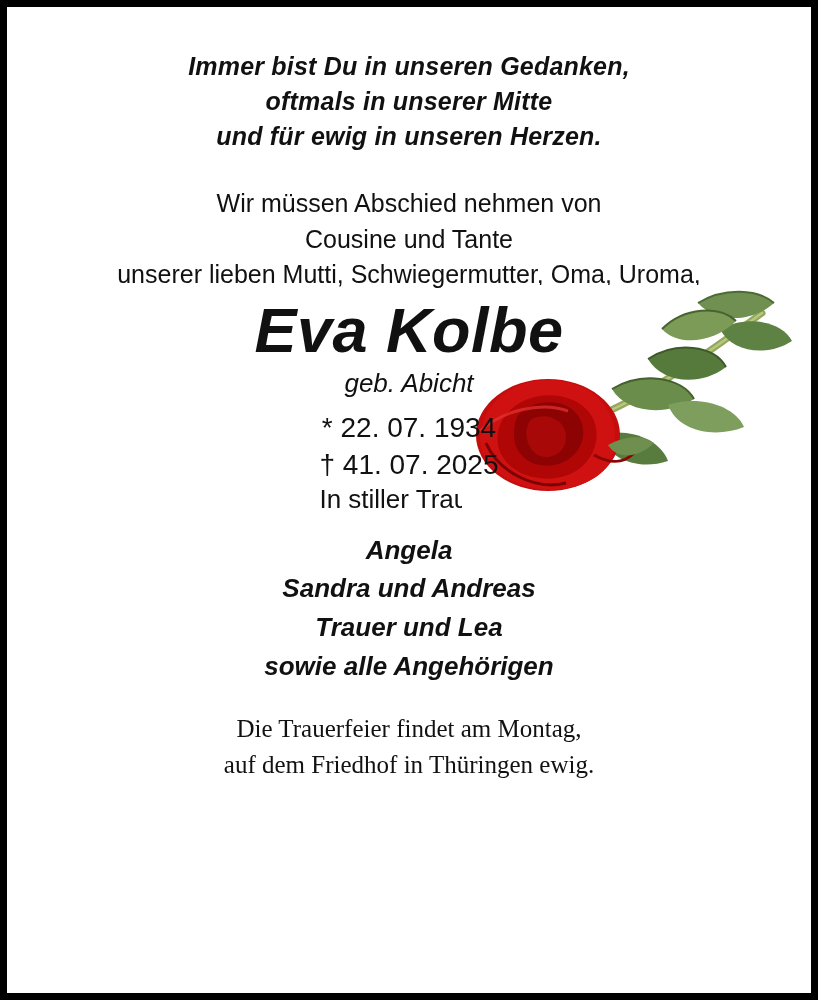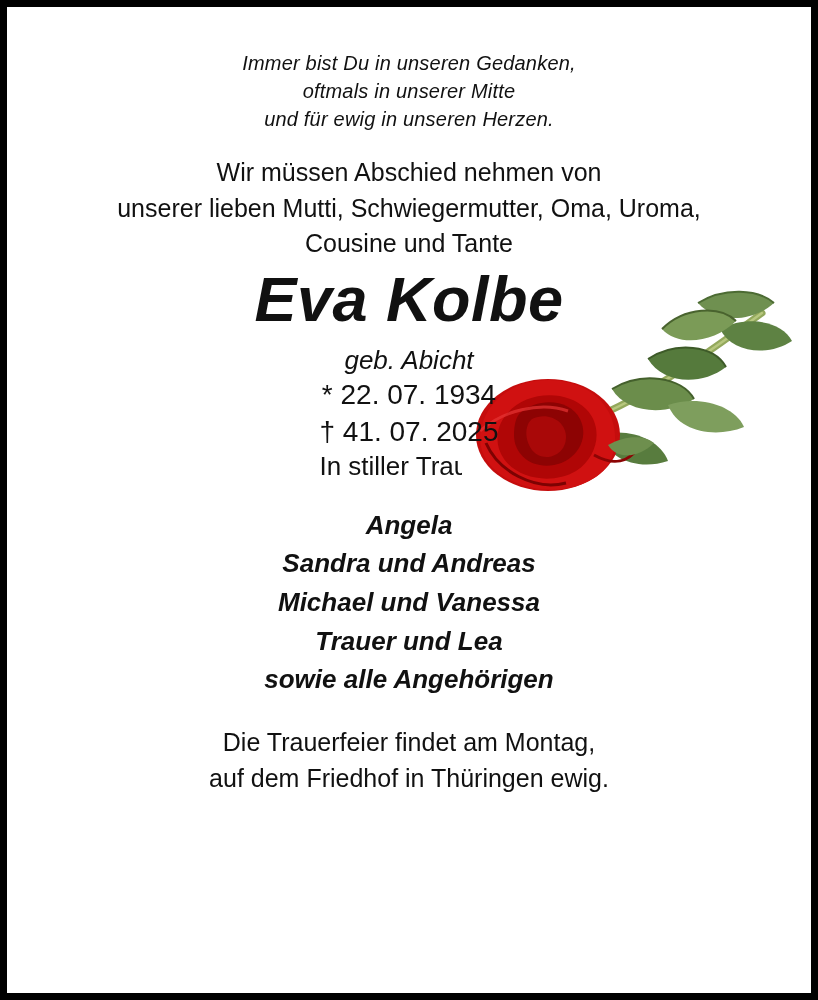--- a/index.html
+++ b/index.html
@@ -20,81 +20,82 @@
     width: 818px;
     height: 1000px;
     border: 7px solid #000000;
     background: #ffffff;
     padding: 30px 30px 10px 30px;
     text-align: center;
   }
 
   .verse {
     font-style: italic;
-    font-weight: normal;
-    font-size: 20px;
+    font-weight: bold;
+    font-size: 25px;
     line-height: 1.40;
     letter-spacing: 0.2px;
     margin-top: 12px;
   }
   .verse div { white-space: nowrap; }
 
   .intro {
     font-size: 25px;
     line-height: 1.42;
-    margin-top: 22px;
+    margin-top: 32px;
     text-align: center;
   }
   .intro div { white-space: nowrap; }
 
   .name {
     font-weight: bold;
     font-style: italic;
     font-size: 63px;
     line-height: 1.0;
     letter-spacing: 0.5px;
     margin-top: 6px;
     position: relative;
     z-index: 3;
   }
 
   .maiden {
     font-style: italic;
     font-size: 26px;
-    margin-top: 14px;
+    margin-top: 6px;
     position: relative;
     z-index: 3;
   }
 
   .dates {
     font-size: 28px;
     line-height: 1.34;
+    margin-top: 10px;
     position: relative;
     z-index: 3;
   }
 
   .mourning-label {
     font-size: 26px;
   }
 
   .mourners {
     font-weight: bold;
     font-style: italic;
     font-size: 26px;
     line-height: 1.49;
-    margin-top: 24px;
+    margin-top: 16px;
   }
   .mourners div { white-space: nowrap; }
 
   .ceremony {
     font-size: 25px;
     line-height: 1.42;
     margin-top: 26px;
   }
-  .ceremony div { white-space: nowrap; }
+  .ceremony div { white-space: nowrap; font-family: Liberation Serif, serif; }
 
   
   .rose-photo {
     position: absolute;
     left: 455px;
     top: 278px;
     width: 330px;
     height: 230px;
     background: #ffffff;
     overflow: hidden;
@@ -108,22 +109,22 @@
 <div class="obituary">
 
   <div class="verse">
     <div>Immer bist Du in unseren Gedanken,</div>
     <div>oftmals in unserer Mitte</div>
     <div>und für ewig in unseren Herzen.</div>
   </div>
 
   <div class="intro">
     <div>Wir müssen Abschied nehmen von</div>
+    <div>Cousine und Tante</div>
     <div>unserer lieben Mutti, Schwiegermutter, Oma, Uroma,</div>
-    <div>Cousine und Tante</div>
   </div>
 
   <div class="rose-photo">
     <svg width="330" height="230" viewBox="0 0 330 230" xmlns="http://www.w3.org/2000/svg">
       <rect x="0" y="0" width="330" height="230" fill="#ffffff"></rect>
 
       <path d="M118 138 C 170 120, 230 80, 300 28" stroke="#93a85c" stroke-width="7" fill="none" stroke-linecap="round"></path>
       <path d="M118 138 C 170 120, 230 80, 300 28" stroke="#b7c77e" stroke-width="2.5" fill="none" stroke-linecap="round"></path>
 
       <path d="M236 18 C 262 2, 296 4, 312 18 C 292 36, 256 40, 236 18 Z" fill="#6f9050"></path>
@@ -159,21 +160,20 @@
   <div class="dates">
     <div>* 22. 07. 1934</div>
     <div>† 41. 07. 2025</div>
   </div>
 
   <div class="mourning-label">In stiller Trauer:</div>
 
   <div class="mourners">
     <div>Angela</div>
     <div>Sandra und Andreas</div>
-    <div>Michael und Vanessa</div>
     <div>Trauer und Lea</div>
     <div>sowie alle Angehörigen</div>
   </div>
 
   <div class="ceremony">
     <div>Die Trauerfeier findet am Montag,</div>
     <div>auf dem Friedhof in Thüringen ewig.</div>
   </div>
 
 </div>

